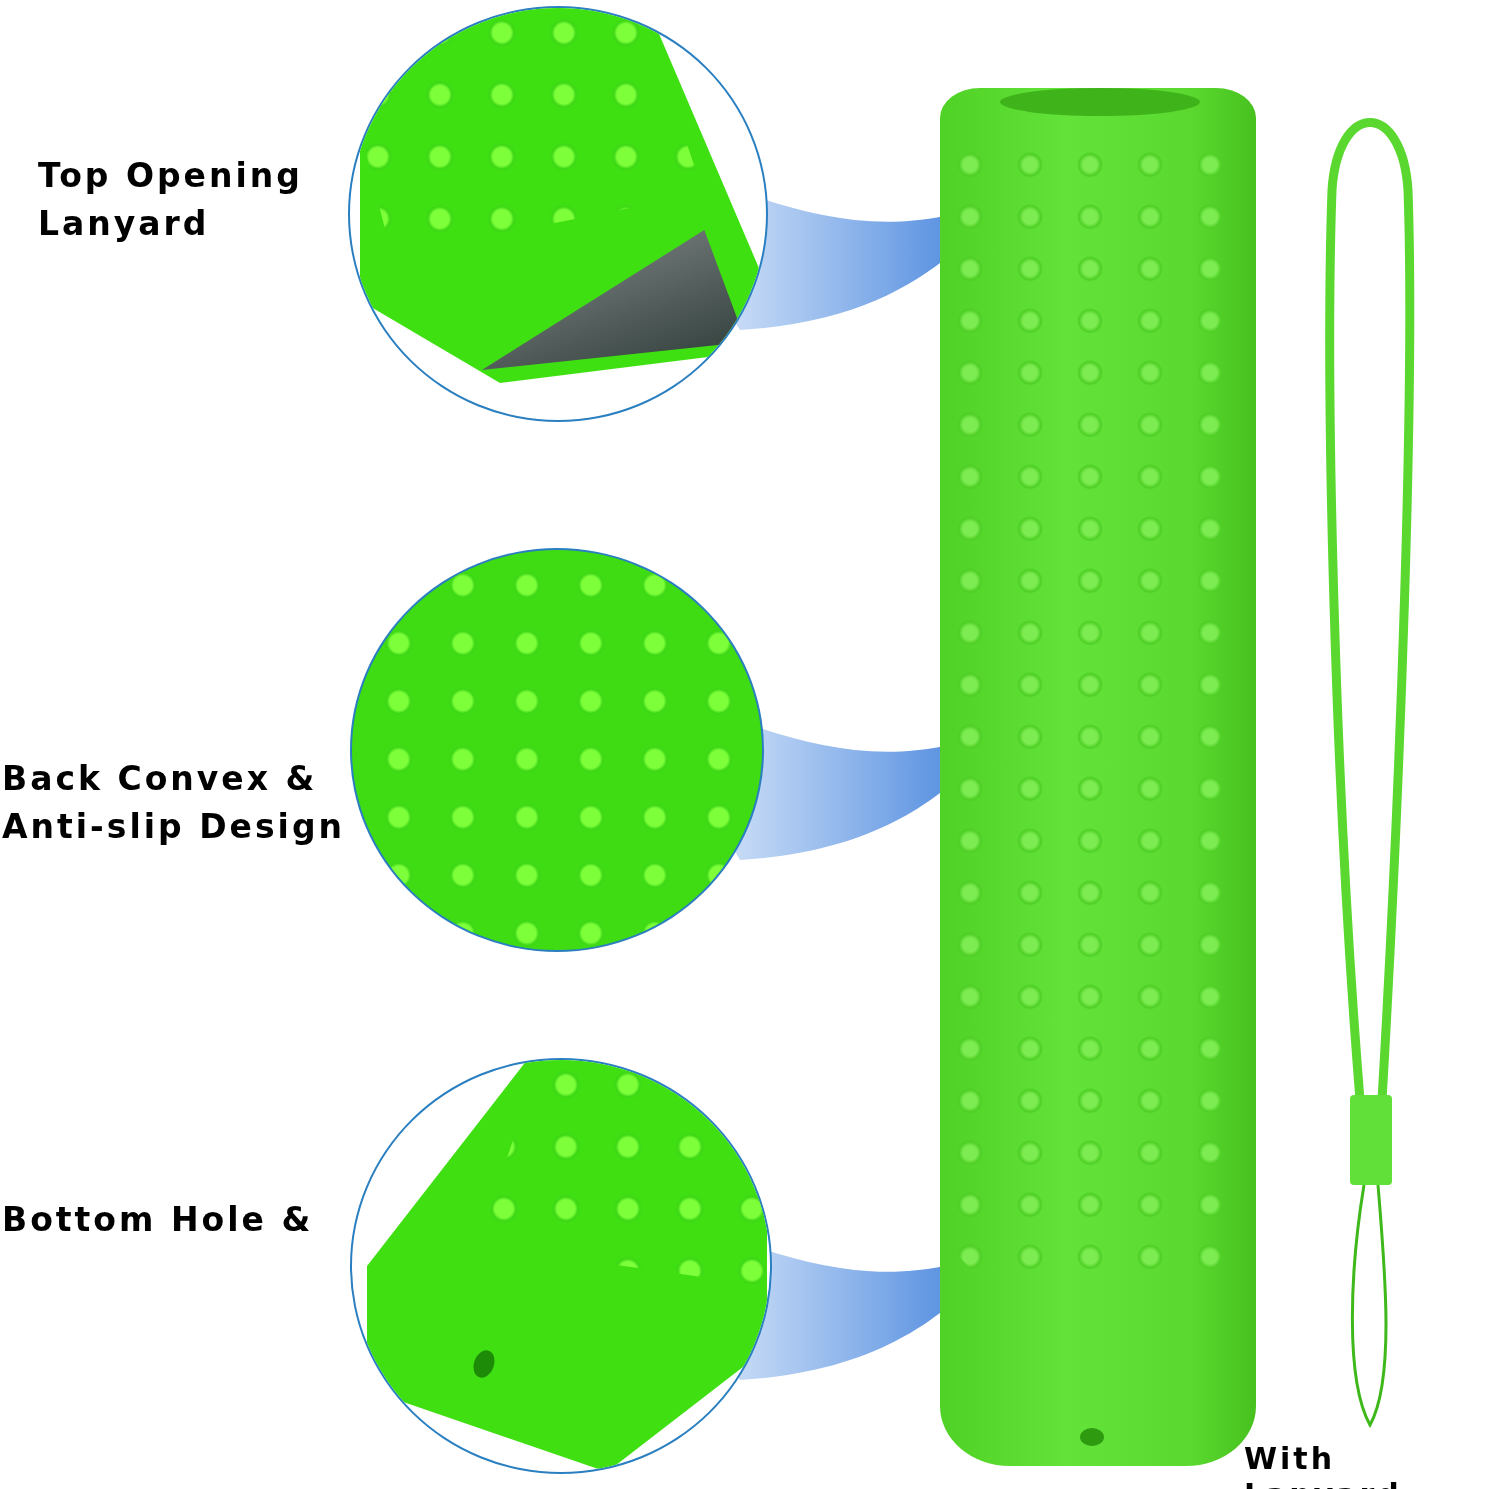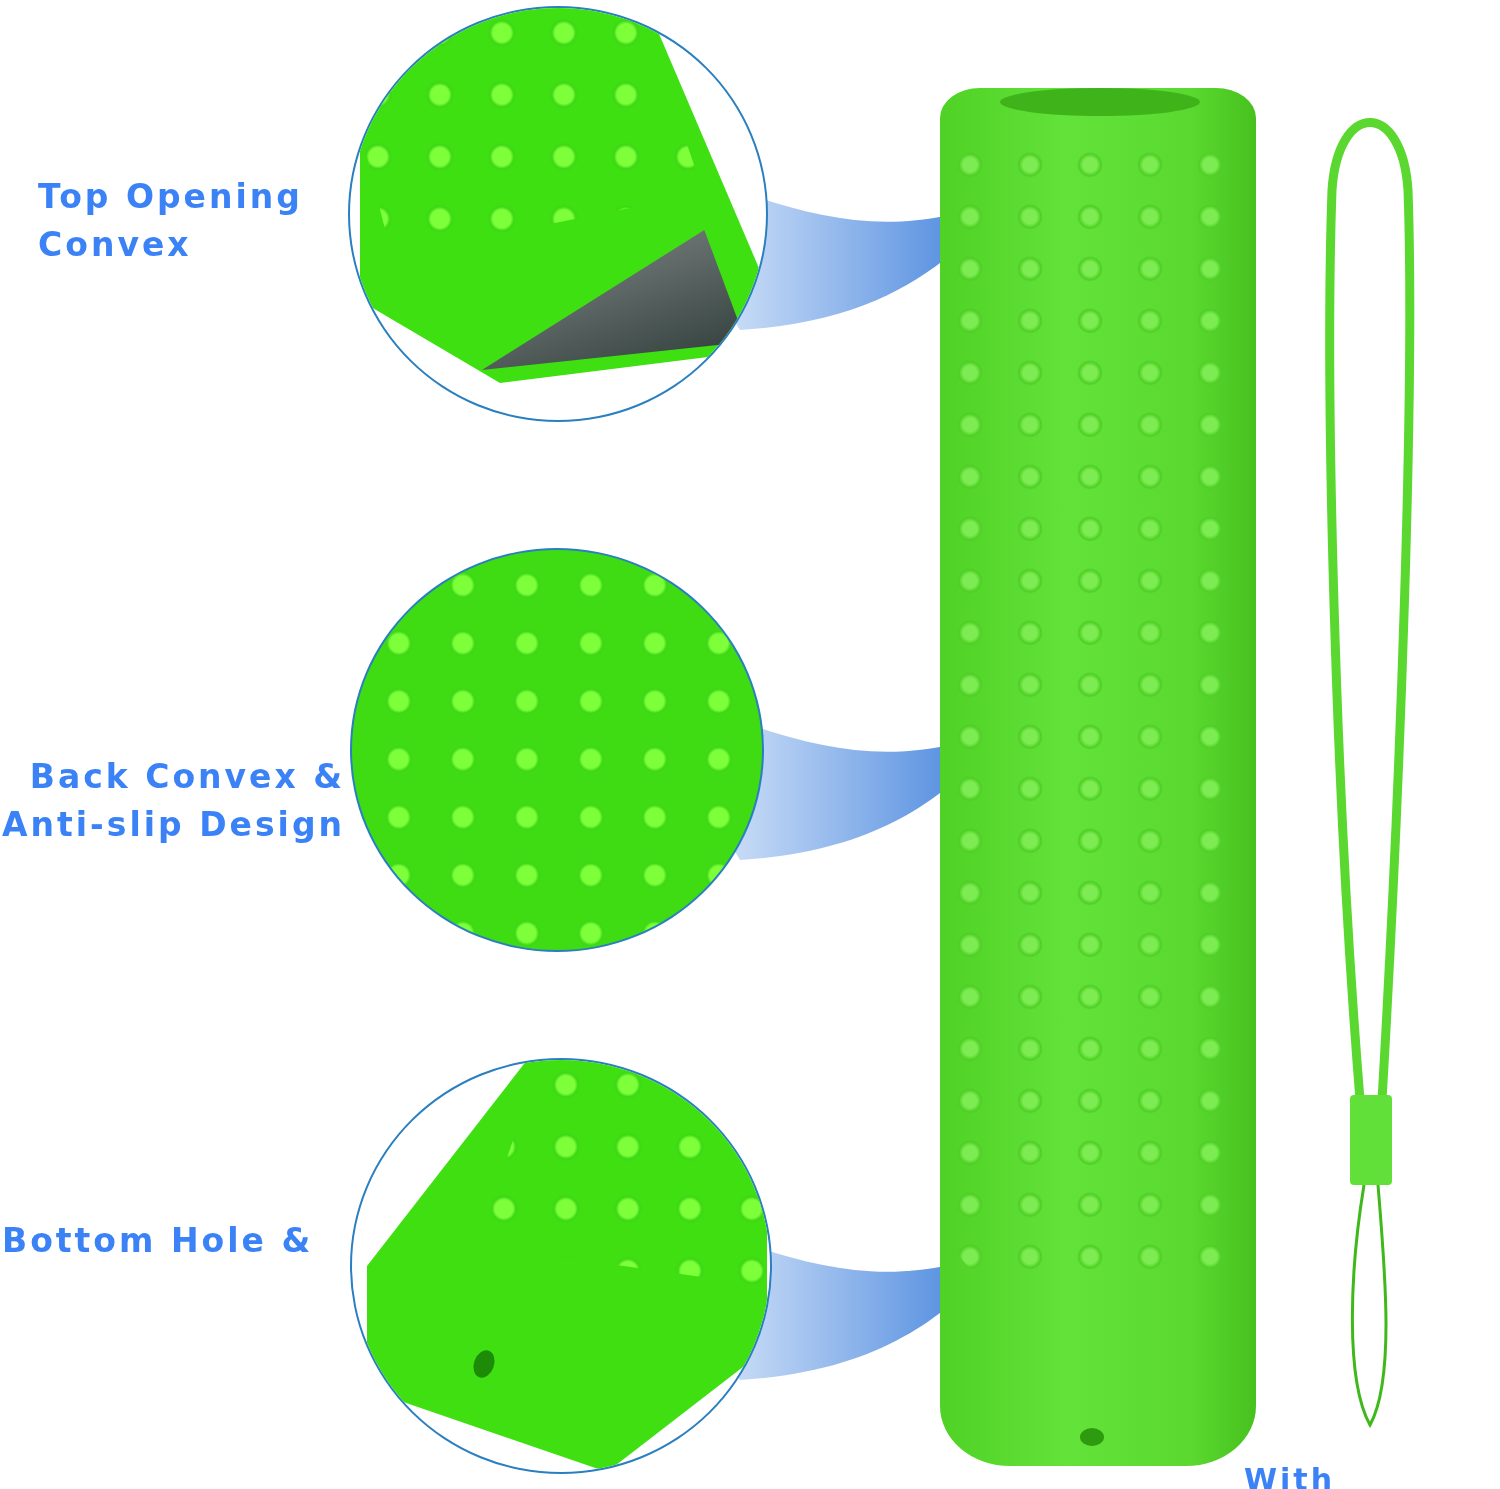--- a/index.html
+++ b/index.html
@@ -1,38 +1,38 @@
 <!DOCTYPE html>
 <html><head>
 <meta charset="utf-8">
 <style>
   html,body{margin:0;padding:0;background:#ffffff;}
   body{width:1500px;height:1489px;position:relative;overflow:hidden;font-family:"DejaVu Sans","Liberation Sans",sans-serif;}
-  .label{position:absolute;font-weight:bold;color:#3b82f6;font-size:33px;letter-spacing:3px;line-height:48px;margin-top:21px;}
+  .label{position:absolute;font-weight:bold;color:#000000;font-size:33px;letter-spacing:3px;line-height:48px;}
   .label span{display:block;white-space:nowrap;}
   .circle{position:absolute;border-radius:50%;border:2.5px solid #2a7fc0;overflow:hidden;background:#fff;}
   .dots{position:absolute;inset:0;
     background-image:radial-gradient(circle at 45% 40%, #7dff3a 0 9px, #3ed816 12px, rgba(0,0,0,0) 15px);
     background-size:62px 62px;}
   .beam{position:absolute;}
   .remote{position:absolute;left:940px;top:88px;width:316px;height:1378px;border-radius:40px 40px 70px 70px/30px 30px 60px 60px;
     background:linear-gradient(90deg,#50d125 0%,#63e33a 40%,#5ad82f 80%,#47c11e 100%);}
   .remote .dots{border-radius:inherit;
     background-image:radial-gradient(circle at 40% 40%, #7cec52 0 7px, #4fcf26 11px, rgba(0,0,0,0) 13px);
     background-size:60px 52px;background-position:-4px 48px;inset:60px 10px 180px 10px;}
   .lanyard{position:absolute;}
 </style>
 </head>
 <body>
 
 <div class="label" style="left:38px;top:152px;">
   <span>Top Opening</span>
-  <span>Convex</span>
+  <span>Lanyard</span>
 </div>
-<div class="label" style="left:2px;top:732px;text-align:right;">
+<div class="label" style="left:2px;top:755px;">
   <span>Back Convex &amp;</span>
   <span>Anti-slip Design</span>
 </div>
 <div class="label" style="left:2px;top:1196px;">
   <span>Bottom Hole &amp;</span>
 </div>
 
 <svg class="beam" style="left:640px;top:150px;" width="380" height="200" viewBox="0 0 380 200">
   <defs>
       <linearGradient id="bg1" x1="0" x2="1">

